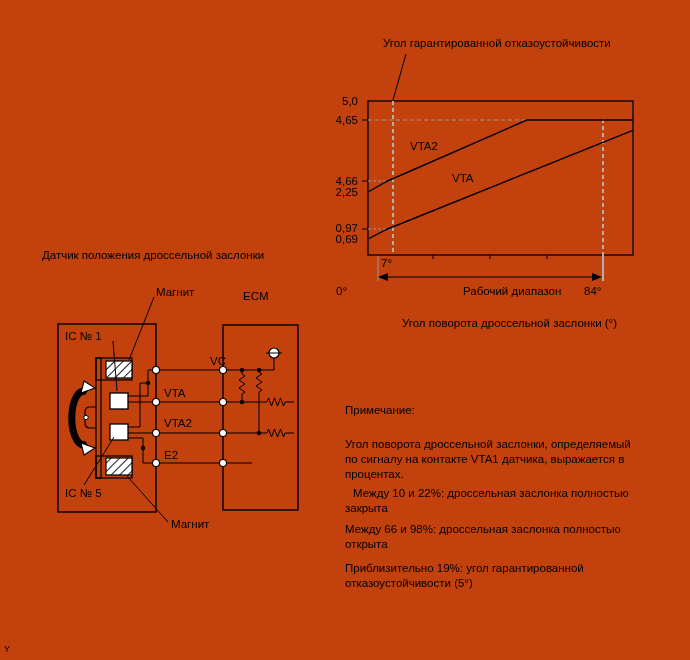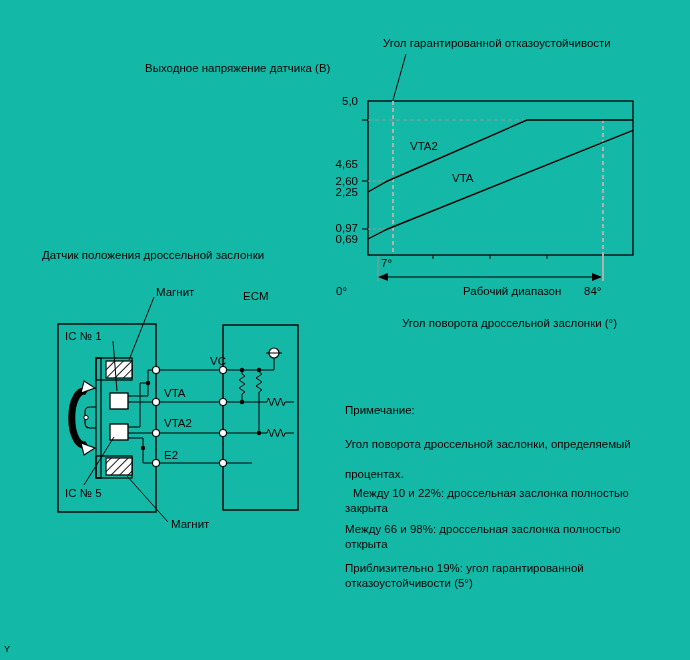--- a/index.html
+++ b/index.html
@@ -1,16 +1,16 @@
 <!DOCTYPE html>
 <html><head>
 <meta charset="utf-8">
 <style>
   html,body{margin:0;padding:0;background:#ffffff;}
-  #page{position:relative;width:690px;height:660px;background:#14b8a6;overflow:hidden;
+  #page{position:relative;width:690px;height:660px;background:#c2410c;overflow:hidden;
         font-family:"Liberation Sans", sans-serif;color:#000;}
   #gfx{position:absolute;left:0;top:0;z-index:0;}
   .lbl{position:absolute;z-index:2;font-size:11.5px;line-height:13px;white-space:nowrap;}
   .ytick{width:36px;text-align:right;}
   .note-line{position:absolute;z-index:2;font-size:11.5px;line-height:14px;white-space:nowrap;}
   .mark{position:absolute;z-index:2;font-size:9px;}
 </style>
 </head>
 <body>
 
@@ -127,25 +127,24 @@
         <circle cx="156" cy="463" r="3.5"></circle>
         <circle cx="223" cy="370" r="3.5"></circle>
         <circle cx="223" cy="402" r="3.5"></circle>
         <circle cx="223" cy="433" r="3.5"></circle>
         <circle cx="223" cy="463" r="3.5"></circle>
       </g>
     </g>
   </svg>
 
   <div class="lbl" style="left:383px;top:37px;">Угол гарантированной отказоустойчивости</div>
-  <div class="lbl" style="left:145px;top:62px;">Выходное напряжение датчика (В)</div>
 
   <div class="lbl ytick" style="left:322px;top:95px;">5,0</div>
-  <div class="lbl ytick" style="left:322px;top:114px;margin-top:44px;">4,65</div>
-  <div class="lbl ytick" style="left:322px;top:175px;">2,60</div>
+  <div class="lbl ytick" style="left:322px;top:114px;">4,65</div>
+  <div class="lbl ytick" style="left:322px;top:175px;">4,66</div>
   <div class="lbl ytick" style="left:322px;top:186px;">2,25</div>
   <div class="lbl ytick" style="left:322px;top:222px;">0,97</div>
   <div class="lbl ytick" style="left:322px;top:233px;">0,69</div>
 
   <div class="lbl" style="left:410px;top:140px;">VTA2</div>
   <div class="lbl" style="left:452px;top:172px;">VTA</div>
 
   <div class="lbl" style="left:381px;top:257px;">7°</div>
   <div class="lbl" style="left:336px;top:285px;">0°</div>
   <div class="lbl" style="left:444px;top:285px;padding-left:19px;">Рабочий диапазон</div>
@@ -158,20 +157,21 @@
   <div class="lbl" style="left:65px;top:330px;">IC № 1</div>
   <div class="lbl" style="left:65px;top:487px;">IC № 5</div>
   <div class="lbl" style="left:164px;top:355px;margin-left:46px;">VC</div>
   <div class="lbl" style="left:164px;top:387px;">VTA</div>
   <div class="lbl" style="left:164px;top:417px;">VTA2</div>
   <div class="lbl" style="left:164px;top:449px;">E2</div>
   <div class="lbl" style="left:171px;top:518px;">Магнит</div>
 
   <div class="note-line" style="left:345px;top:403px;">Примечание:</div>
   <div class="note-line" style="left:345px;top:437px;">Угол поворота дроссельной заслонки, определяемый</div>
+  <div class="note-line" style="left:345px;top:452px;">по сигналу на контакте VTA1 датчика, выражается в</div>
   <div class="note-line" style="left:345px;top:467px;">процентах.</div>
   <div class="note-line" style="left:345px;top:486px;padding-left:8px;">Между 10 и 22%: дроссельная заслонка полностью</div>
   <div class="note-line" style="left:345px;top:501px;">закрыта</div>
   <div class="note-line" style="left:345px;top:522px;">Между 66 и 98%: дроссельная заслонка полностью</div>
   <div class="note-line" style="left:345px;top:537px;">открыта</div>
   <div class="note-line" style="left:345px;top:561px;">Приблизительно 19%: угол гарантированной</div>
   <div class="note-line" style="left:345px;top:576px;">отказоустойчивости (5°)</div>
 
   <div class="mark" style="left:4px;top:644px;">Y</div>
 </div>

